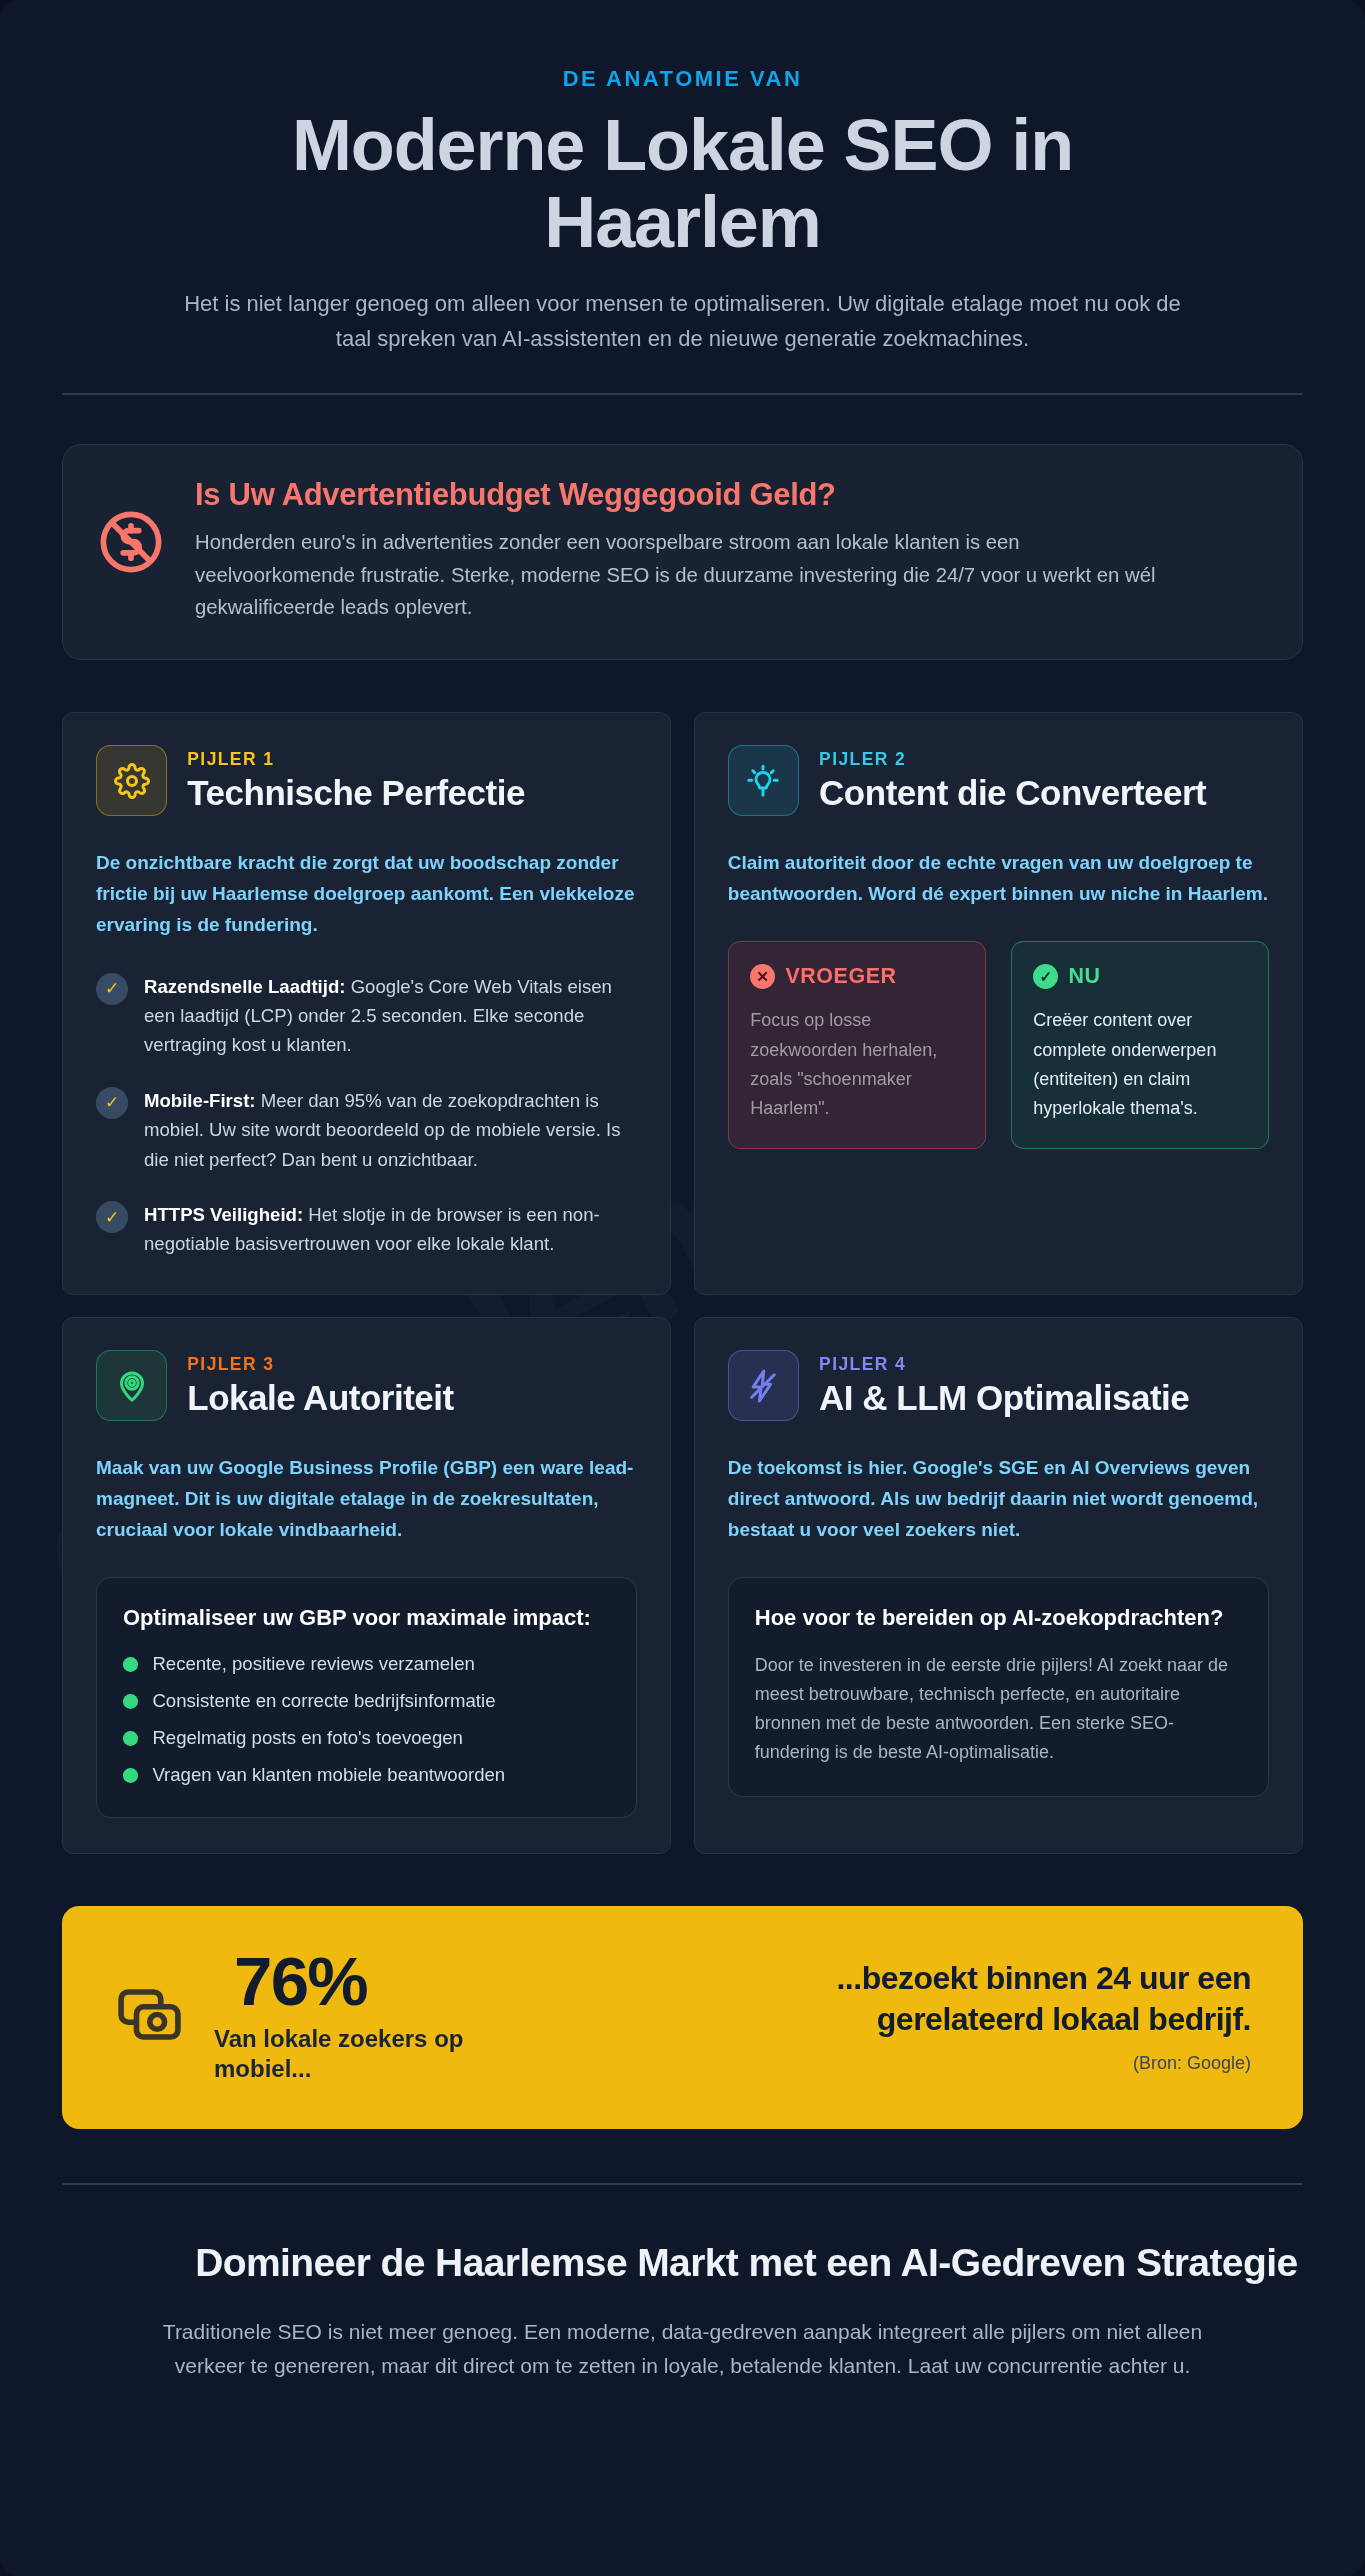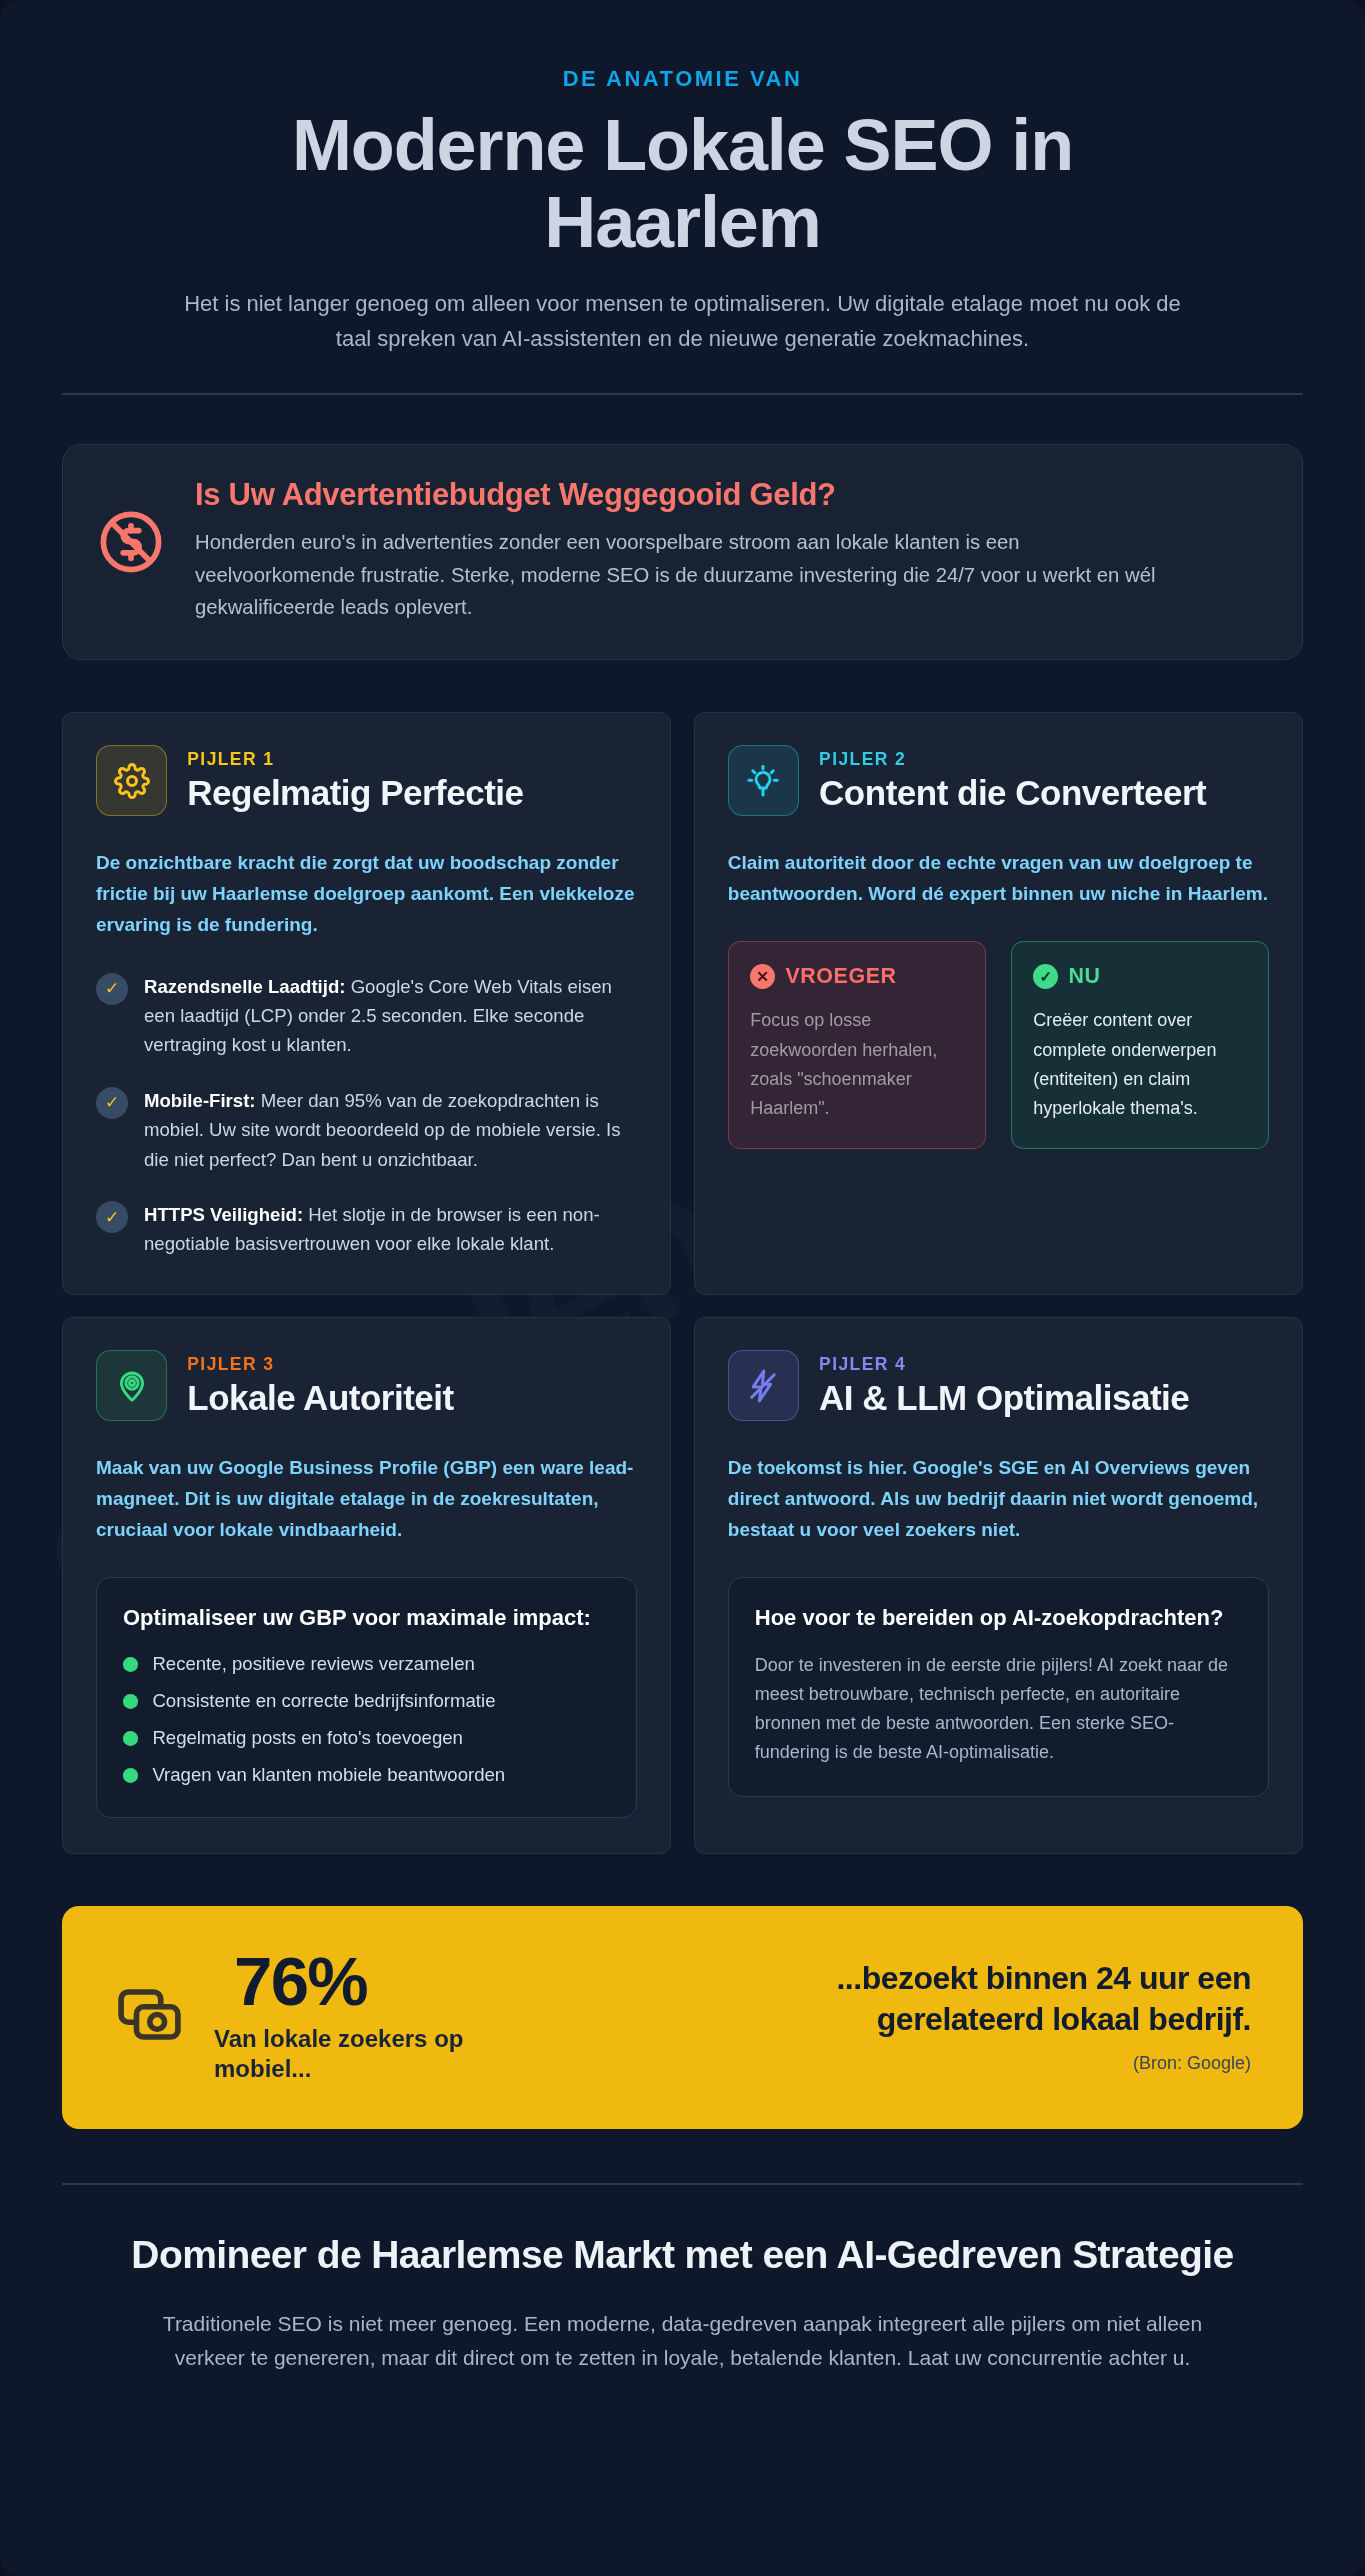--- a/index.html
+++ b/index.html
@@ -262,21 +262,22 @@
     background:#2c3a4f; border-radius:1.1px;
   }
   .footer { text-align:center; padding-top:46px; }
   .foot-title {
     font-size:39px;
     font-weight:700;
     color:#eef2f7;
     line-height:1.22;
     letter-spacing:-0.6px;
     max-width:1230px;
-    margin:0 auto 28px auto;
+    margin:8px auto 28px auto;
+    text-align:right;
   }
   .foot-body {
     font-size:21px;
     line-height:1.62;
     color:#a9b6c7;
     max-width:1072px;
     margin:0 auto;
   }
 </style>
 </head>
@@ -316,21 +317,21 @@
       <div class="card">
         <div class="card-head">
           <div class="badge b1">
             <svg width="36" height="36" viewBox="0 0 24 24" fill="none" stroke="#fbc418" stroke-width="2" stroke-linecap="round" stroke-linejoin="round">
               <circle cx="12" cy="12" r="3"></circle>
               <path d="M19.4 15a1.65 1.65 0 0 0 .33 1.82l.06.06a2 2 0 1 1-2.83 2.83l-.06-.06a1.65 1.65 0 0 0-1.82-.33 1.65 1.65 0 0 0-1 1.51V21a2 2 0 1 1-4 0v-.09A1.65 1.65 0 0 0 9 19.4a1.65 1.65 0 0 0-1.82.33l-.06.06a2 2 0 1 1-2.83-2.83l.06-.06a1.65 1.65 0 0 0 .33-1.82 1.65 1.65 0 0 0-1.51-1H3a2 2 0 1 1 0-4h.09A1.65 1.65 0 0 0 4.6 9a1.65 1.65 0 0 0-.33-1.82l-.06-.06a2 2 0 1 1 2.83-2.83l.06.06A1.65 1.65 0 0 0 9 4.6a1.65 1.65 0 0 0 1-1.51V3a2 2 0 1 1 4 0v.09a1.65 1.65 0 0 0 1 1.51 1.65 1.65 0 0 0 1.82-.33l.06-.06a2 2 0 1 1 2.83 2.83l-.06.06A1.65 1.65 0 0 0 19.4 9v.09a1.65 1.65 0 0 0 1.51 1H21a2 2 0 1 1 0 4h-.09a1.65 1.65 0 0 0-1.51 1z"></path>
             </svg>
           </div>
           <div class="card-headtext">
             <div class="pillar-label pl1">PIJLER 1</div>
-            <div class="card-title">Regelmatig Perfectie</div>
+            <div class="card-title">Technische Perfectie</div>
           </div>
         </div>
         <div class="card-desc">De onzichtbare kracht die zorgt dat uw boodschap zonder frictie bij uw Haarlemse doelgroep aankomt. Een vlekkeloze ervaring is de fundering.</div>
 
         <div class="checklist">
           <div class="check-item">
             <div class="check-dot">✓</div>
             <div class="check-text"><b>Razendsnelle Laadtijd:</b><span> Google's Core Web Vitals eisen een laadtijd (LCP) onder 2.5 seconden. Elke seconde vertraging kost u klanten.</span></div>
           </div>
           <div class="check-item">

